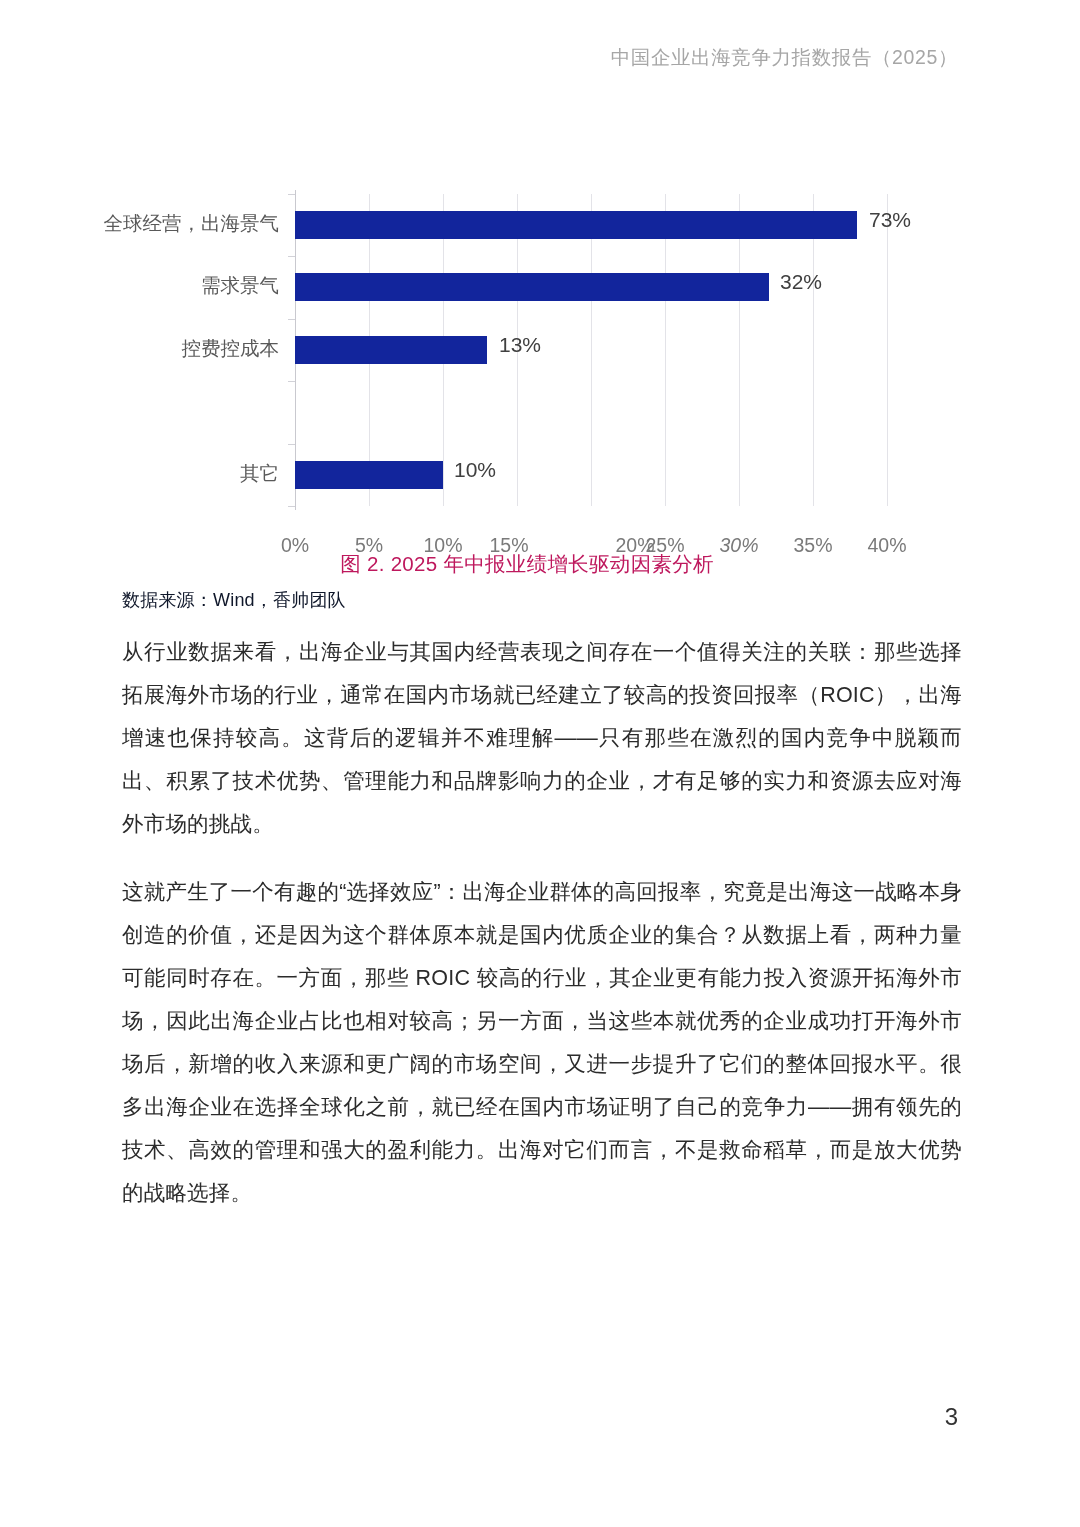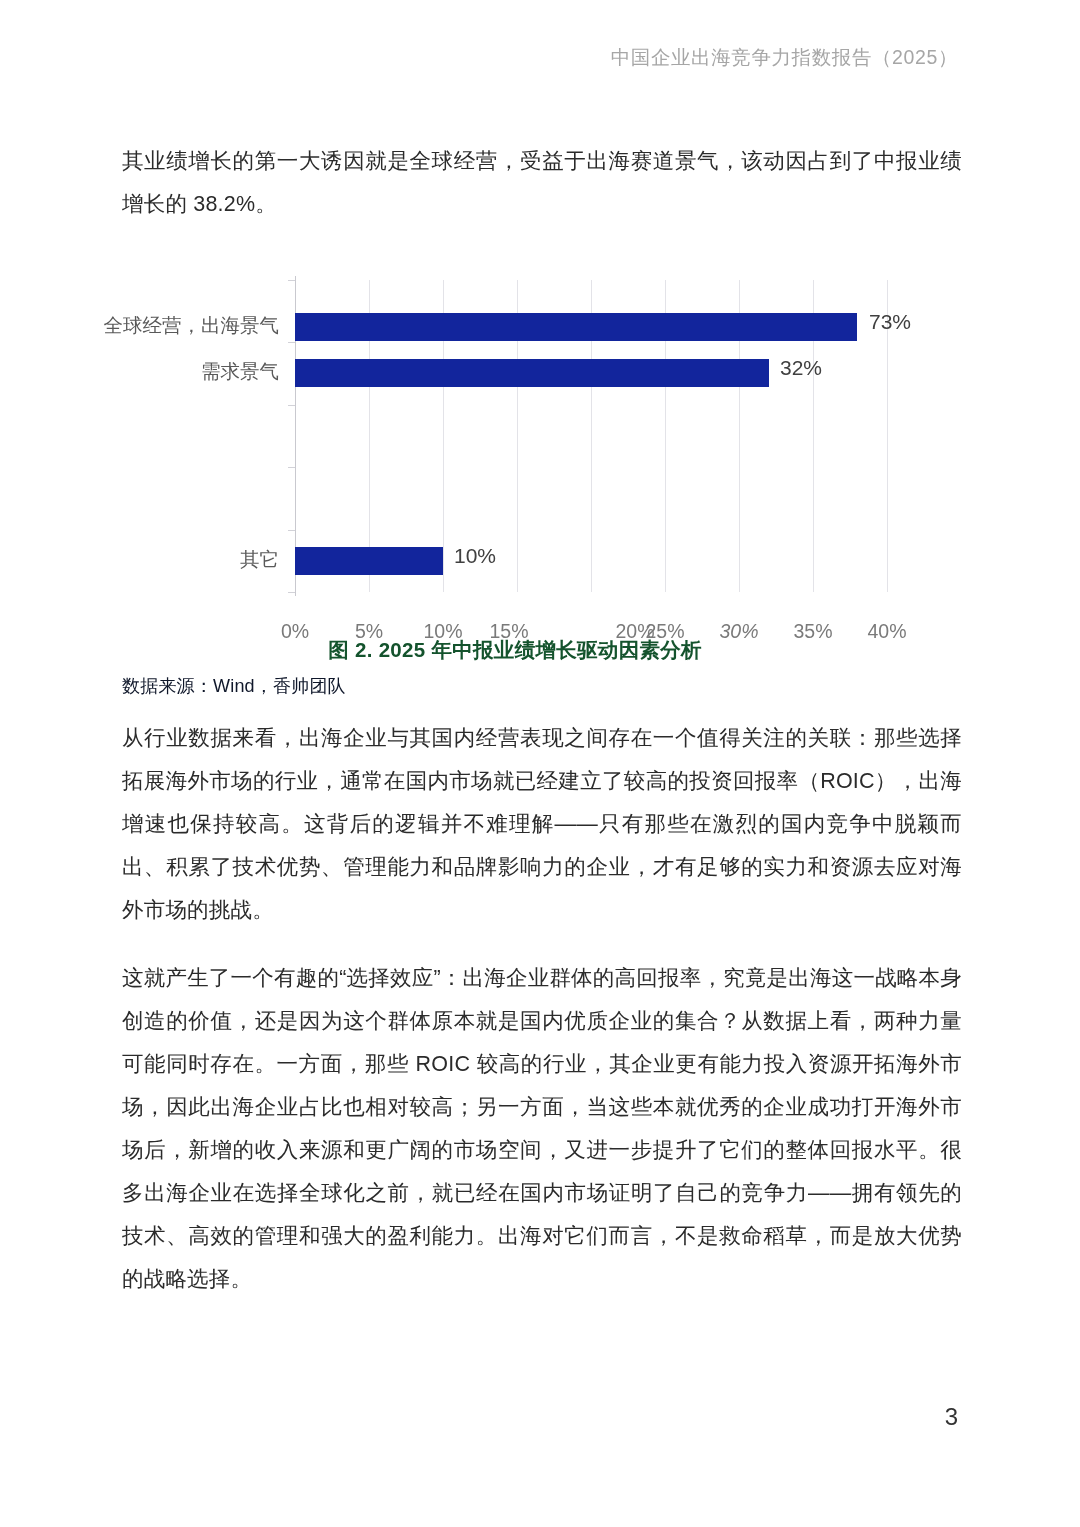--- a/index.html
+++ b/index.html
@@ -139,27 +139,27 @@
     position: absolute;
     top: 340px;
     font-size: 19.5px;
     color: #7a7a7a;
     transform: translateX(-50%);
     white-space: nowrap;
   }
 
   .fig-caption {
     position: absolute;
-    left: 3px;
+    left: 15px;
     top: 374px;
     width: 780px;
     text-align: center;
     font-size: 20.5px;
-    font-weight: bold;
-    color: #14532d;
+    font-weight: normal;
+    color: #be185d;
     letter-spacing: 0.3px;
   }
   .fig-source {
     position: absolute;
     left: 0;
     top: 412px;
     font-size: 18px;
     color: #0f172a;
     letter-spacing: 0.2px;
   }
@@ -176,21 +176,20 @@
 </style>
 </head>
 <body>
 
 <div class="page">
 
   <div class="doc-header">中国企业出海竞争力指数报告（2025）</div>
 
   <div class="content">
 
-    <p class="para">其业绩增长的第一大诱因就是全球经营，受益于出海赛道景气，该动因占到了中报业绩增长的 38.2%。</p>
 
     <div class="gap-after-p1"></div>
 
     <div class="figure">
 
       <div class="chart">
 
         <div class="plot">
 
           <div class="gridline" style="left:0px;"></div>
@@ -205,32 +204,37 @@
 
           <div class="axis-line"></div>
 
           <div class="tickmark" style="top:0px;"></div>
           <div class="tickmark" style="top:62px;"></div>
           <div class="tickmark" style="top:125px;"></div>
           <div class="tickmark" style="top:187px;"></div>
           <div class="tickmark" style="top:250px;"></div>
           <div class="tickmark" style="top:312px;"></div>
 
-          <div class="bar-row" style="top:16px;">
+          <div class="bar-row" style="top:0px;">
             <span class="cat-label">全球经营，出海景气</span>
             <div class="bar" style="width:562.4px;"></div>
             <span class="bar-value" style="left:574px;">73%</span>
           </div>
 
           <div class="bar-row" style="top:62.4px;">
             <span class="cat-label">需求景气</span>
             <div class="bar" style="width:473.6px;"></div>
             <span class="bar-value" style="left:485px;">32%</span>
           </div>
 
+          <div class="bar-row" style="top:124.8px;">
+            <span class="cat-label">控费控成本</span>
+            <div class="bar" style="width:192.4px;"></div>
+            <span class="bar-value" style="left:204px;">13%</span>
+          </div>
 
 
           <div class="bar-row" style="top:249.6px;">
             <span class="cat-label">其它</span>
             <div class="bar" style="width:148px;"></div>
             <span class="bar-value" style="left:159px;">10%</span>
           </div>
 
           <span class="xtick-label" style="left:0px;">0%</span>
           <span class="xtick-label" style="left:74px;">5%</span>

